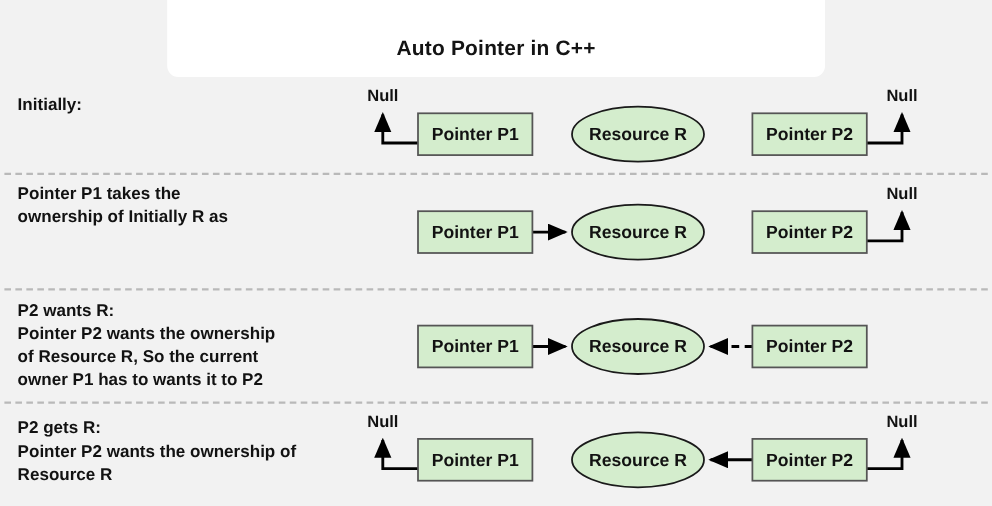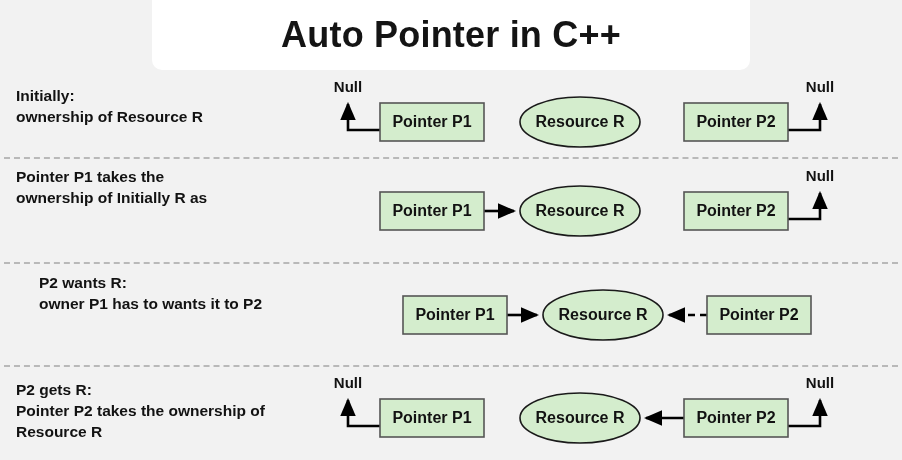--- a/index.html
+++ b/index.html
@@ -24,36 +24,36 @@
     height: 80px;
     background: #ffffff;
     border-radius: 0 0 10px 10px;
     display: flex;
     align-items: flex-end;
     justify-content: center;
     box-sizing: border-box;
     padding-bottom: 14px;
   }
   #title-text {
-    font-size: 36px;
+    font-size: 19px;
     font-weight: bold;
     color: #141414;
     letter-spacing: 0.2px;
     white-space: nowrap;
   }
 
   
   .row {
     position: absolute;
     left: 0;
     width: 752px;
   }
   #row-0 { top: 75px;  height: 82px; }
   #row-1 { top: 158px; height: 105px; }
-  #row-2 { top: 264px; height: 102px; margin-left: 23px; }
+  #row-2 { top: 264px; height: 102px; }
   #row-3 { top: 367px; height: 93px; }
 
   .divider {
     position: absolute;
     left: 4px;
     width: 894px;
     height: 0;
     border-top: 2px dashed #b9b9b9;
   }
   #div-0 { top: 157px; }
@@ -93,21 +93,20 @@
   <div id="title-text">Auto Pointer in C++</div>
 </div>
 
 <div class="divider" id="div-0"></div>
 <div class="divider" id="div-1"></div>
 <div class="divider" id="div-2"></div>
 
 <div class="row" id="row-0">
   <div class="caption">
     <div>Initially:</div>
-    <div>ownership of Resource R</div>
   </div>
   <div class="stage">
       <svg width="576" height="82" viewBox="0 0 576 82">
         <defs>
           <marker id="ah-0" markerWidth="7" markerHeight="7" refX="6.2" refY="3" orient="auto" markerUnits="strokeWidth">
             <path d="M0,0 L7,3 L0,6 z" fill="#000000"></path>
           </marker>
         </defs>
         <g>
           <path d="M 54 55 L 22 55 L 22 29" stroke="#000000" stroke-width="2.6" fill="none" marker-end="url(#ah-0)"></path>
@@ -150,20 +149,22 @@
         <text x="106" y="54" fill="#121212" font-size="16" font-family="&quot;Liberation Sans&quot;, sans-serif" font-weight="bold" text-anchor="middle" dominant-baseline="middle">Pointer P1</text>
         <rect x="358" y="34" width="104" height="38" fill="#d4edcd" stroke="#555555" stroke-width="1.6"></rect>
         <text x="410" y="54" fill="#121212" font-size="16" font-family="&quot;Liberation Sans&quot;, sans-serif" font-weight="bold" text-anchor="middle" dominant-baseline="middle">Pointer P2</text>
       </svg>
     </div>
 </div>
 
 <div class="row" id="row-2">
   <div class="caption">
     <div>P2 wants R:</div>
+    <div>Pointer P2 wants the ownership</div>
+    <div>of Resource R, So the current</div>
     <div>owner P1 has to wants it to P2</div>
   </div>
   <div class="stage">
       <svg width="576" height="102" viewBox="0 0 576 102">
         <defs>
           <marker id="ah-2" markerWidth="7" markerHeight="7" refX="6.2" refY="3" orient="auto" markerUnits="strokeWidth">
             <path d="M0,0 L7,3 L0,6 z" fill="#000000"></path>
           </marker>
         </defs>
         <line x1="158" y1="51" x2="188" y2="51" stroke="#000000" stroke-width="2.6" marker-end="url(#ah-2)"></line>
@@ -174,21 +175,21 @@
         <text x="106" y="52" fill="#121212" font-size="16" font-family="&quot;Liberation Sans&quot;, sans-serif" font-weight="bold" text-anchor="middle" dominant-baseline="middle">Pointer P1</text>
         <rect x="358" y="32" width="104" height="38" fill="#d4edcd" stroke="#555555" stroke-width="1.6"></rect>
         <text x="410" y="52" fill="#121212" font-size="16" font-family="&quot;Liberation Sans&quot;, sans-serif" font-weight="bold" text-anchor="middle" dominant-baseline="middle">Pointer P2</text>
       </svg>
     </div>
 </div>
 
 <div class="row" id="row-3">
   <div class="caption">
     <div>P2 gets R:</div>
-    <div>Pointer P2 takes the ownership of</div>
+    <div>Pointer P2 wants the ownership of</div>
     <div>Resource R</div>
   </div>
   <div class="stage">
       <svg width="576" height="93" viewBox="0 0 576 93">
         <defs>
           <marker id="ah-3" markerWidth="7" markerHeight="7" refX="6.2" refY="3" orient="auto" markerUnits="strokeWidth">
             <path d="M0,0 L7,3 L0,6 z" fill="#000000"></path>
           </marker>
         </defs>
         <g>

